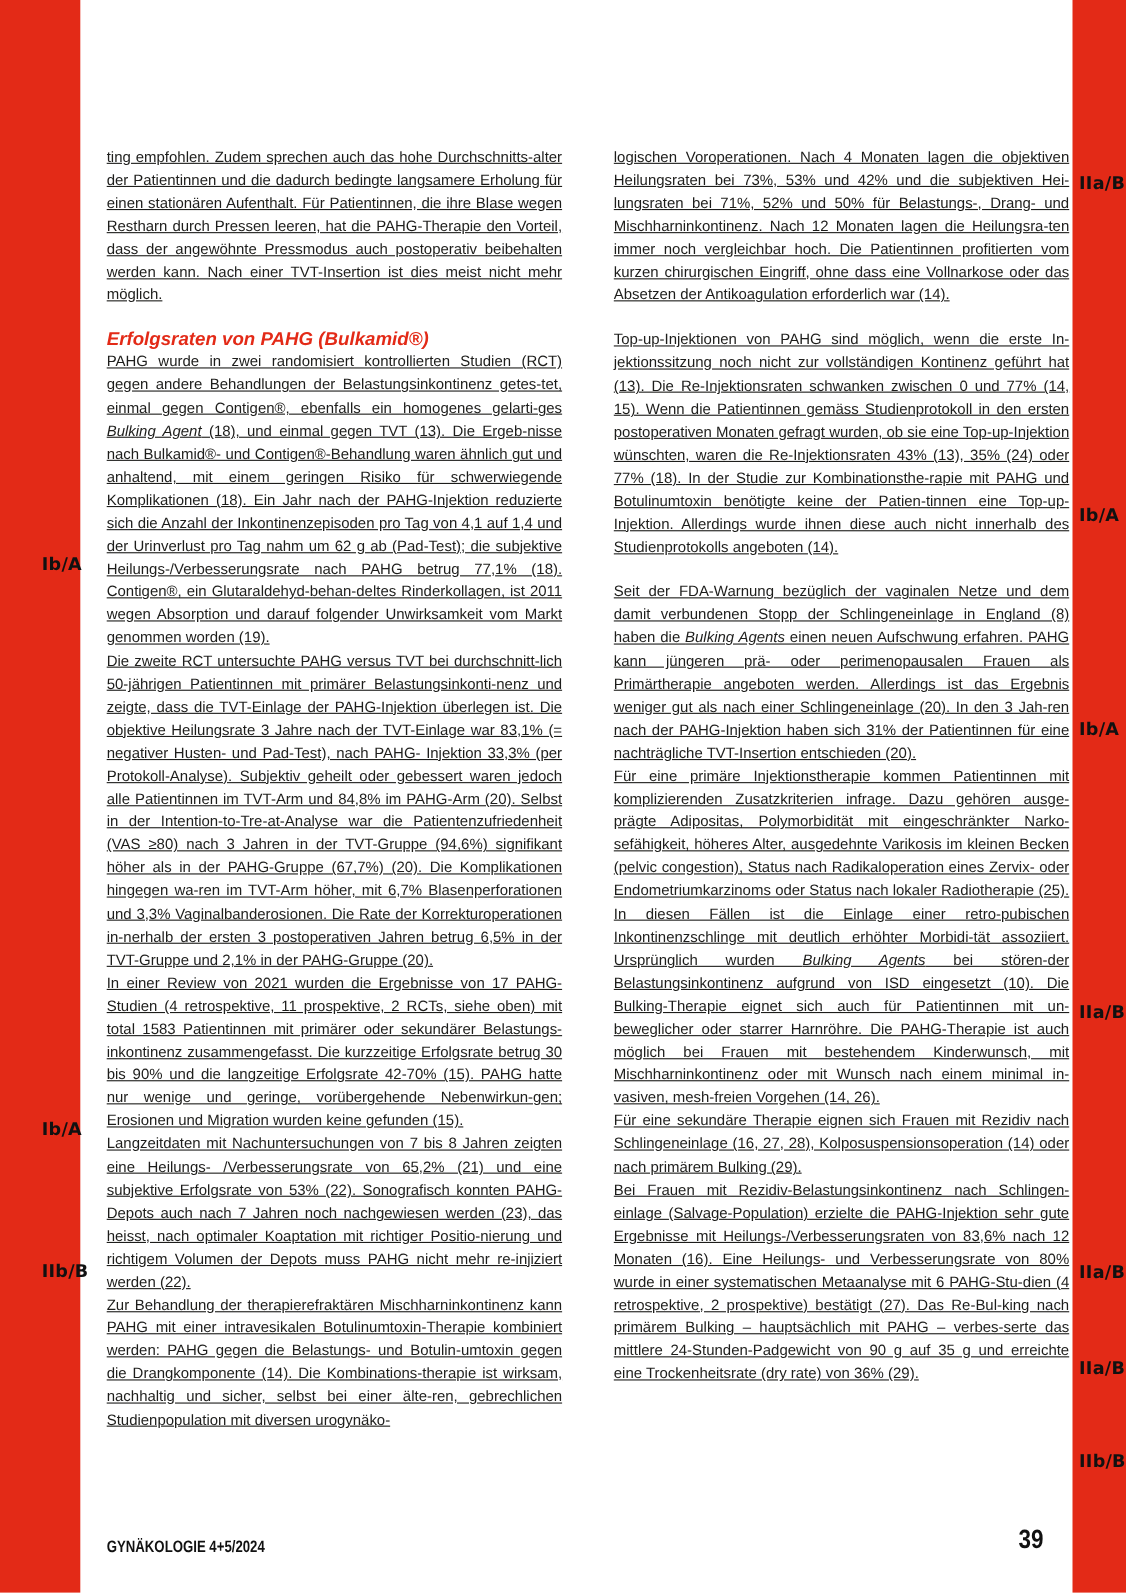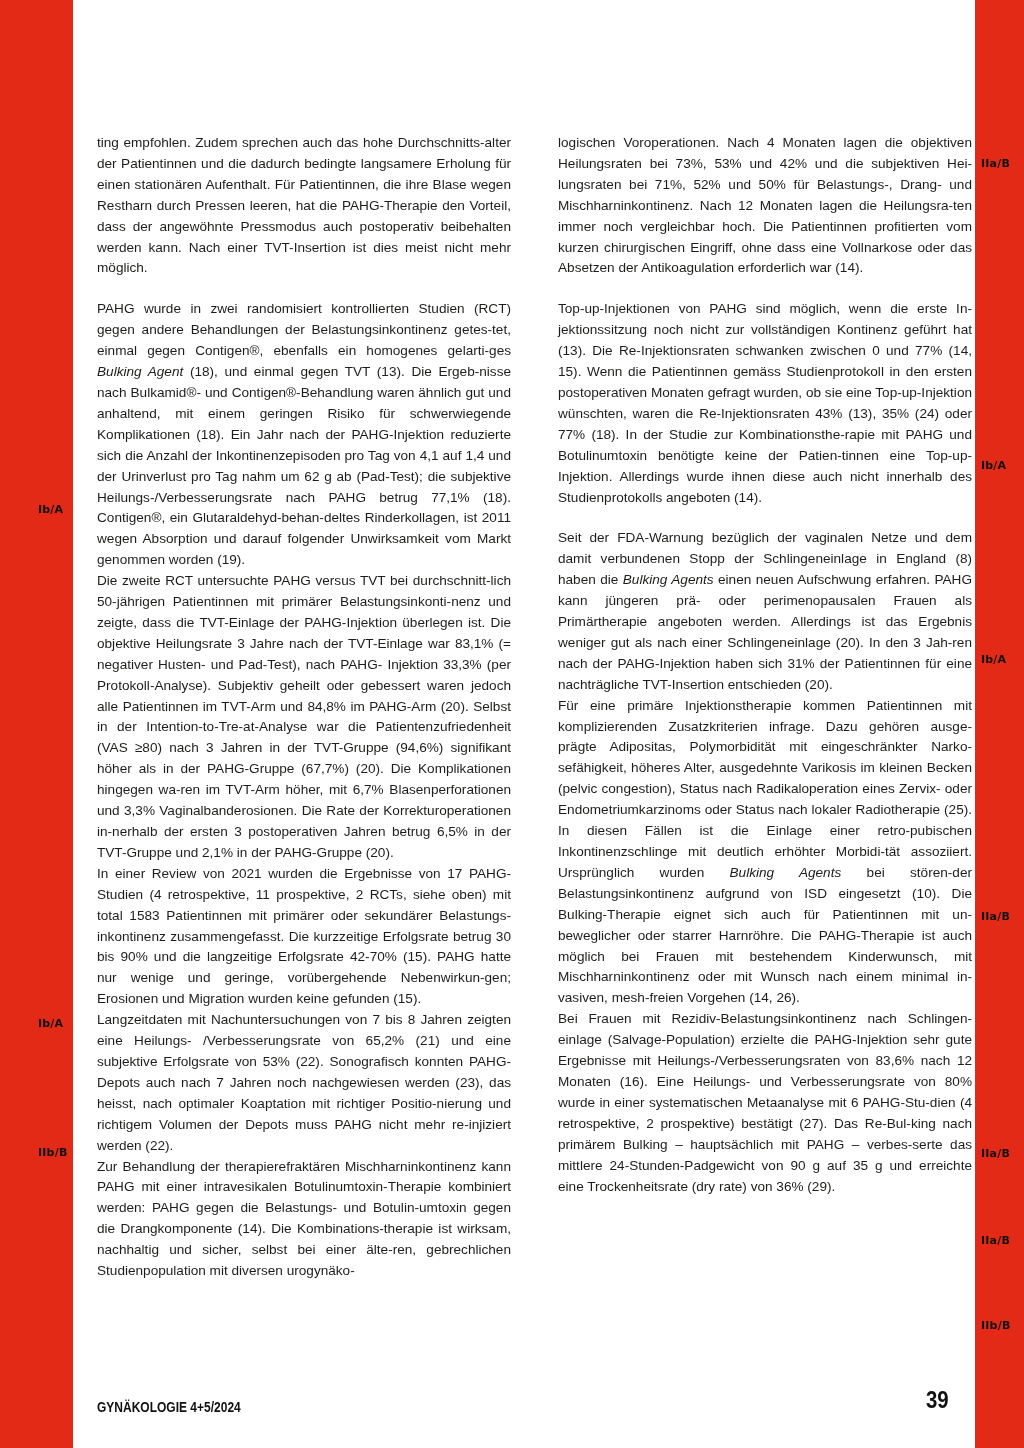--- a/index.html
+++ b/index.html
@@ -6,29 +6,29 @@
   body {
     width: 1024px; height: 1448px; position: relative; overflow: hidden;
     background: #ffffff; color: #1d1d1b;
     font-family: "Liberation Sans", "DejaVu Sans", sans-serif;
   }
   .bar-left { position: absolute; left: 0; top: 0; width: 73px; height: 1448px; background: #e32a17; }
   .bar-right { position: absolute; left: 975px; top: 0; width: 49px; height: 1448px; background: #e32a17; }
   .col { position: absolute; top: 133px; width: 414px; font-size: 13.6px; line-height: 20.9px; text-align: justify; }
   .col.left { left: 97px; }
   .col.right { left: 558px; width: 414px; }
-  .col p { margin: 0; hyphens: manual; }
+  .col p { margin: 0; hyphens: manual; text-decoration: underline; }
   .col p.gap { margin-bottom: 20px; }
   .col h2 {
     margin: 0; color: #e32a17; font-style: italic; font-weight: bold;
     font-size: 17px; line-height: 20px; text-align: left;
   }
   .ev {
     position: absolute; font-family: "DejaVu Sans", sans-serif; font-weight: bold;
-    font-size: 11px; color: #111; letter-spacing: 0.2px;
+    font-size: 16px; color: #111; letter-spacing: 0.2px;
   }
   .ev.l { left: 38px; }
   .ev.r { left: 981px; }
   .footer-journal {
     position: absolute; left: 97px; top: 1398px;
     font-family: "Liberation Sans", sans-serif; font-weight: bold; font-size: 15px;
     transform: scaleX(0.8); transform-origin: left center; color: #111;
   }
   .footer-page {
     position: absolute; left: 926px; top: 1386px;
@@ -38,32 +38,34 @@
   i { font-style: italic; }
 </style>
 </head>
 <body>
 
 <div class="bar-left"></div>
 <div class="bar-right"></div>
 
 <div class="col left">
   <p class="gap">ting empfohlen. Zudem sprechen auch das hohe Durchschnitts-alter der Patientinnen und die dadurch bedingte langsamere Erholung für einen stationären Aufenthalt. Für Patientinnen, die ihre Blase wegen Restharn durch Pressen leeren, hat die PAHG-Therapie den Vorteil, dass der angewöhnte Pressmodus auch postoperativ beibehalten werden kann. Nach einer TVT-Insertion ist dies meist nicht mehr möglich.</p>
+  <h2>Erfolgsraten von PAHG (Bulkamid®)</h2>
   <p><span>PAHG wurde in zwei randomisiert kontrollierten Studien (RCT) gegen andere Behandlungen der Belastungsinkontinenz getes-tet, einmal gegen Contigen®, ebenfalls ein homogenes gelarti-ges </span><i>Bulking Agent</i><span> (18), und einmal gegen TVT (13). Die Ergeb-nisse nach Bulkamid®- und Contigen®-Behandlung waren ähnlich gut und anhaltend, mit einem geringen Risiko für schwerwiegende Komplikationen (18). Ein Jahr nach der PAHG-Injektion reduzierte sich die Anzahl der Inkontinenzepisoden pro Tag von 4,1 auf 1,4 und der Urinverlust pro Tag nahm um 62 g ab (Pad-Test); die subjektive Heilungs-/Verbesserungsrate nach PAHG betrug 77,1% (18). Contigen®, ein Glutaraldehyd-behan-deltes Rinderkollagen, ist 2011 wegen Absorption und darauf folgender Unwirksamkeit vom Markt genommen worden (19).</span></p>
   <p>Die zweite RCT untersuchte PAHG versus TVT bei durchschnitt-lich 50-jährigen Patientinnen mit primärer Belastungsinkonti-nenz und zeigte, dass die TVT-Einlage der PAHG-Injektion überlegen ist. Die objektive Heilungsrate 3 Jahre nach der TVT-Einlage war 83,1% (= negativer Husten- und Pad-Test), nach PAHG- Injektion 33,3% (per Protokoll-Analyse). Subjektiv geheilt oder gebessert waren jedoch alle Patientinnen im TVT-Arm und 84,8% im PAHG-Arm (20). Selbst in der Intention-to-Tre-at-Analyse war die Patientenzufriedenheit (VAS ≥80) nach 3 Jahren in der TVT-Gruppe (94,6%) signifikant höher als in der PAHG-Gruppe (67,7%) (20). Die Komplikationen hingegen wa-ren im TVT-Arm höher, mit 6,7% Blasenperforationen und 3,3% Vaginalbanderosionen. Die Rate der Korrekturoperationen in-nerhalb der ersten 3 postoperativen Jahren betrug 6,5% in der TVT-Gruppe und 2,1% in der PAHG-Gruppe (20).</p>
   <p>In einer Review von 2021 wurden die Ergebnisse von 17 PAHG-Studien (4 retrospektive, 11 prospektive, 2 RCTs, siehe oben) mit total 1583 Patientinnen mit primärer oder sekundärer Belastungs-inkontinenz zusammengefasst. Die kurzzeitige Erfolgsrate betrug 30 bis 90% und die langzeitige Erfolgsrate 42-70% (15). PAHG hatte nur wenige und geringe, vorübergehende Nebenwirkun-gen; Erosionen und Migration wurden keine gefunden (15).</p>
   <p>Langzeitdaten mit Nachuntersuchungen von 7 bis 8 Jahren zeigten eine Heilungs- /Verbesserungsrate von 65,2% (21) und eine subjektive Erfolgsrate von 53% (22). Sonografisch konnten PAHG-Depots auch nach 7 Jahren noch nachgewiesen werden (23), das heisst, nach optimaler Koaptation mit richtiger Positio-nierung und richtigem Volumen der Depots muss PAHG nicht mehr re-injiziert werden (22).</p>
   <p>Zur Behandlung der therapierefraktären Mischharninkontinenz kann PAHG mit einer intravesikalen Botulinumtoxin-Therapie kombiniert werden: PAHG gegen die Belastungs- und Botulin-umtoxin gegen die Drangkomponente (14). Die Kombinations-therapie ist wirksam, nachhaltig und sicher, selbst bei einer älte-ren, gebrechlichen Studienpopulation mit diversen urogynäko-</p>
 </div>
 
 <div class="col right">
   <p class="gap">logischen Voroperationen. Nach 4 Monaten lagen die objektiven Heilungsraten bei 73%, 53% und 42% und die subjektiven Hei-lungsraten bei 71%, 52% und 50% für Belastungs-, Drang- und Mischharninkontinenz. Nach 12 Monaten lagen die Heilungsra-ten immer noch vergleichbar hoch. Die Patientinnen profitierten vom kurzen chirurgischen Eingriff, ohne dass eine Vollnarkose oder das Absetzen der Antikoagulation erforderlich war (14).</p>
   <p class="gap">Top-up-Injektionen von PAHG sind möglich, wenn die erste In-jektionssitzung noch nicht zur vollständigen Kontinenz geführt hat (13). Die Re-Injektionsraten schwanken zwischen 0 und 77% (14, 15). Wenn die Patientinnen gemäss Studienprotokoll in den ersten postoperativen Monaten gefragt wurden, ob sie eine Top-up-Injektion wünschten, waren die Re-Injektionsraten 43% (13), 35% (24) oder 77% (18). In der Studie zur Kombinationsthe-rapie mit PAHG und Botulinumtoxin benötigte keine der Patien-tinnen eine Top-up-Injektion. Allerdings wurde ihnen diese auch nicht innerhalb des Studienprotokolls angeboten (14).</p>
   <p><span>Seit der FDA-Warnung bezüglich der vaginalen Netze und dem damit verbundenen Stopp der Schlingeneinlage in England (8) haben die </span><i>Bulking Agents</i><span> einen neuen Aufschwung erfahren. PAHG kann jüngeren prä- oder perimenopausalen Frauen als Primärtherapie angeboten werden. Allerdings ist das Ergebnis weniger gut als nach einer Schlingeneinlage (20). In den 3 Jah-ren nach der PAHG-Injektion haben sich 31% der Patientinnen für eine nachträgliche TVT-Insertion entschieden (20).</span></p>
   <p><span>Für eine primäre Injektionstherapie kommen Patientinnen mit komplizierenden Zusatzkriterien infrage. Dazu gehören ausge-prägte Adipositas, Polymorbidität mit eingeschränkter Narko-sefähigkeit, höheres Alter, ausgedehnte Varikosis im kleinen Becken (pelvic congestion), Status nach Radikaloperation eines Zervix- oder Endometriumkarzinoms oder Status nach lokaler Radiotherapie (25). In diesen Fällen ist die Einlage einer retro-pubischen Inkontinenzschlinge mit deutlich erhöhter Morbidi-tät assoziiert. Ursprünglich wurden </span><i>Bulking Agents</i><span> bei stören-der Belastungsinkontinenz aufgrund von ISD eingesetzt (10). Die Bulking-Therapie eignet sich auch für Patientinnen mit un-beweglicher oder starrer Harnröhre. Die PAHG-Therapie ist auch möglich bei Frauen mit bestehendem Kinderwunsch, mit Mischharninkontinenz oder mit Wunsch nach einem minimal in-vasiven, mesh-freien Vorgehen (14, 26).</span></p>
+  <p>Für eine sekundäre Therapie eignen sich Frauen mit Rezidiv nach Schlingeneinlage (16, 27, 28), Kolposuspensionsoperation (14) oder nach primärem Bulking (29).</p>
   <p>Bei Frauen mit Rezidiv-Belastungsinkontinenz nach Schlingen-einlage (Salvage-Population) erzielte die PAHG-Injektion sehr gute Ergebnisse mit Heilungs-/Verbesserungsraten von 83,6% nach 12 Monaten (16). Eine Heilungs- und Verbesserungsrate von 80% wurde in einer systematischen Metaanalyse mit 6 PAHG-Stu-dien (4 retrospektive, 2 prospektive) bestätigt (27). Das Re-Bul-king nach primärem Bulking – hauptsächlich mit PAHG – verbes-serte das mittlere 24-Stunden-Padgewicht von 90 g auf 35 g und erreichte eine Trockenheitsrate (dry rate) von 36% (29).</p>
 </div>
 
 <div class="ev l" style="top:503px">Ib/A</div>
 <div class="ev l" style="top:1017px">Ib/A</div>
 <div class="ev l" style="top:1146px">IIb/B</div>
 
 <div class="ev r" style="top:157px">IIa/B</div>
 <div class="ev r" style="top:459px">Ib/A</div>
 <div class="ev r" style="top:653px">Ib/A</div>

